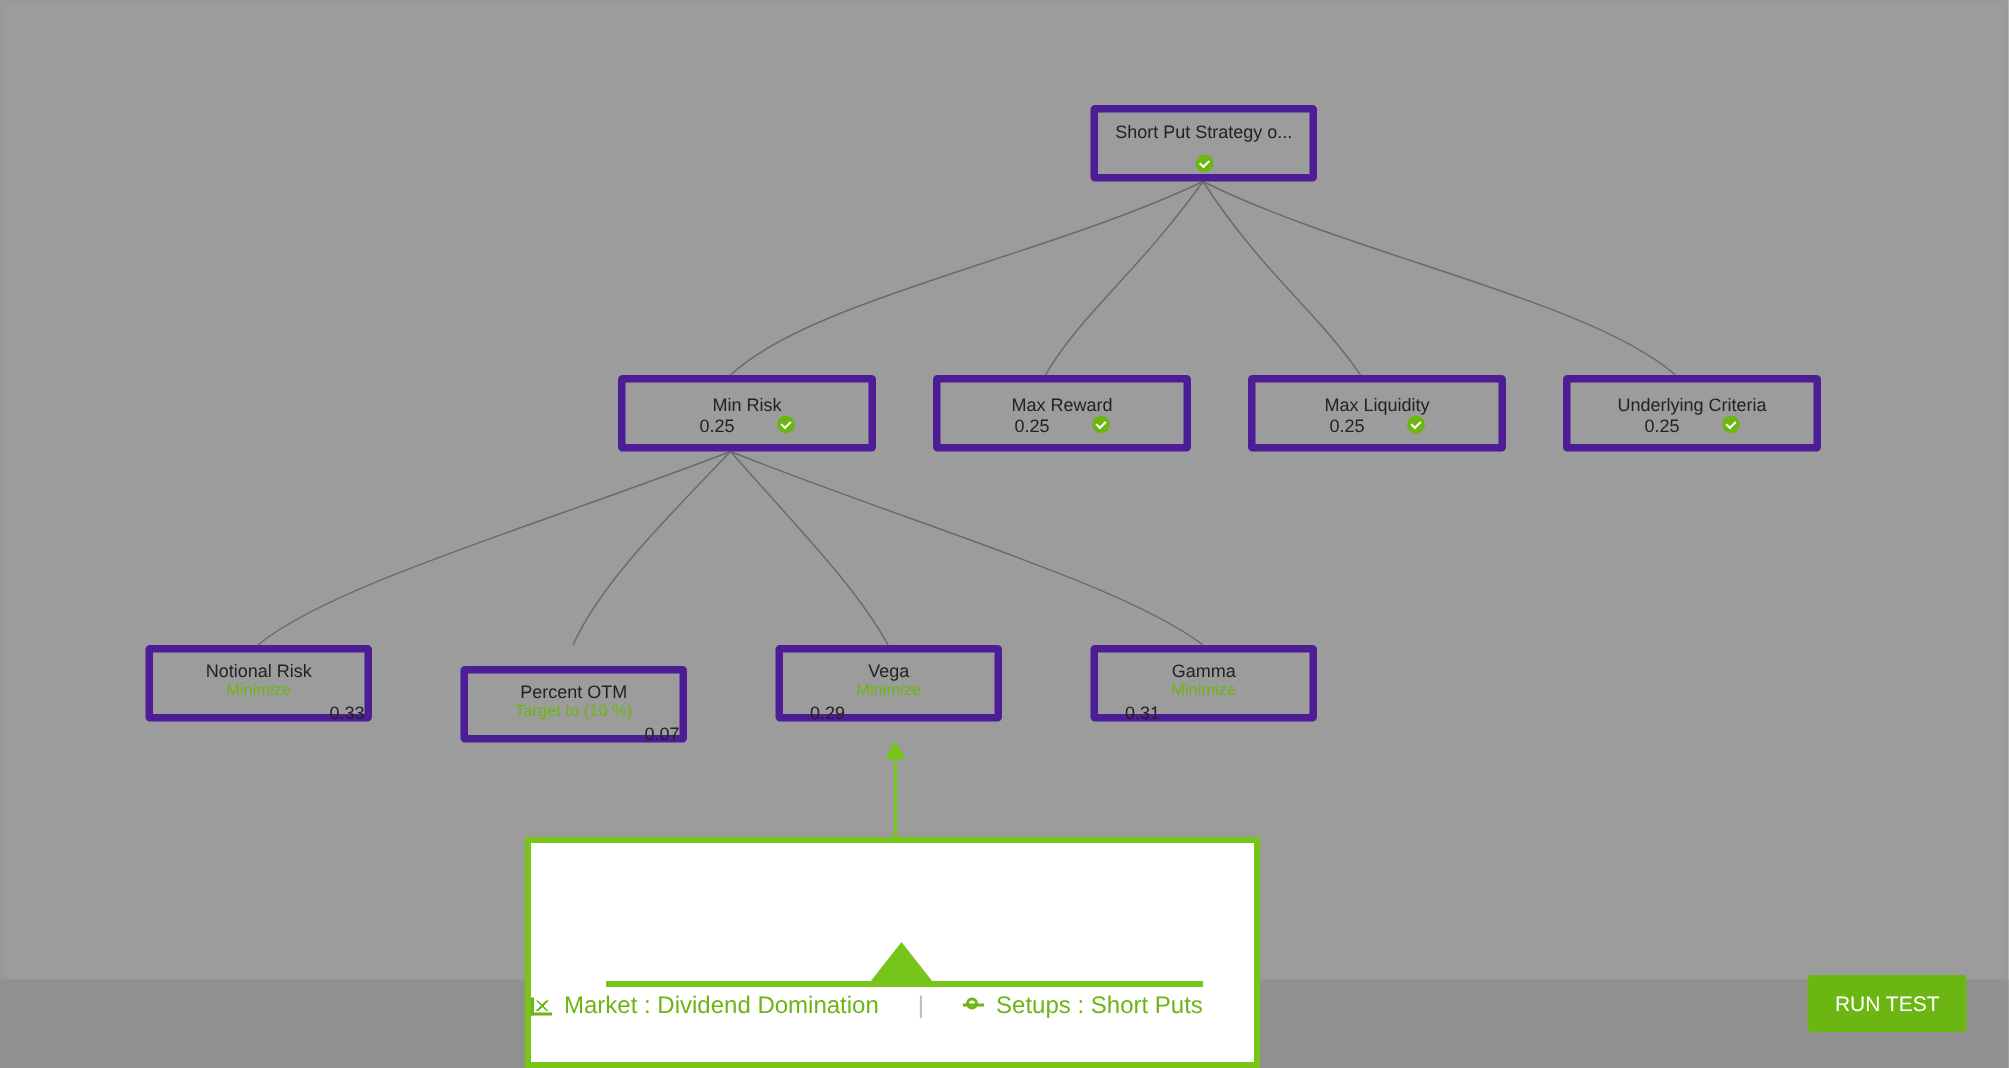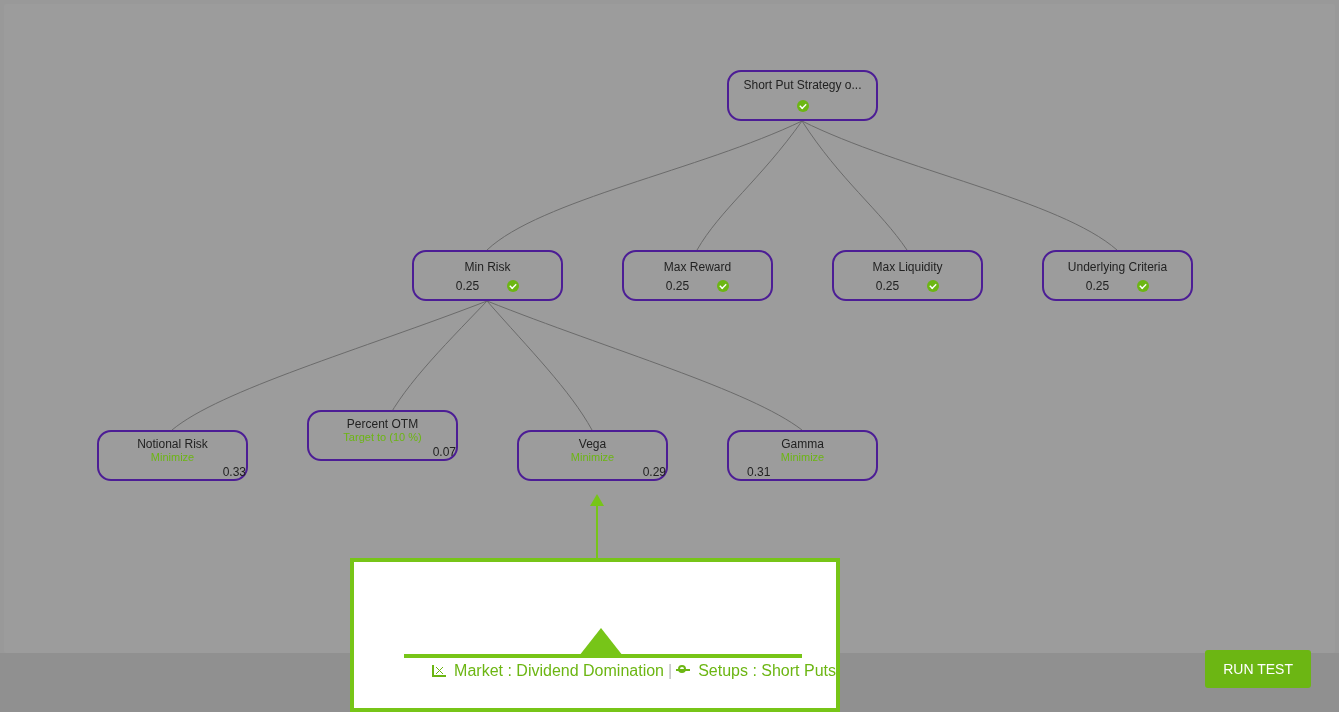--- a/index.html
+++ b/index.html
@@ -1,36 +1,36 @@
 <!DOCTYPE html>
 <html><head>
 <meta charset="utf-8">
 <style>
 html,body{margin:0;padding:0;width:1339px;height:712px;font-family:Arial,Helvetica,sans-serif;overflow:hidden}
 .canvas{position:absolute;inset:0;background:#999;}
 .canvas-inner{position:absolute;left:4px;top:4px;right:4px;bottom:59px;background:#9c9c9c;border-radius:2px}
 svg.lines{position:absolute;inset:0;width:1339px;height:712px;pointer-events:none}
-.node{position:absolute;border:2px solid #4c1d95;background:#9c9c9c;border-radius:14px;text-align:center;font-size:12px;color:#222;box-sizing:border-box}
+.node{position:absolute;border:5px solid #4c1d95;background:#9c9c9c;border-radius:3px;text-align:center;font-size:12px;color:#222;box-sizing:border-box}
 .node .title{color:#222;padding-top:6px}
 .node .label{color:#6cb613;font-size:11px}
 .node .value{color:#222;font-size:12px;padding-bottom:6px}
 .check{display:inline-block;width:12px;height:12px;border-radius:50%;background:#6cb613;position:relative;vertical-align:middle}
 .check::after{content:"";position:absolute;left:3px;top:1px;width:4px;height:7px;border:solid #fff;border-width:0 2px 2px 0;transform:rotate(45deg) scale(0.7)}
-.row-mid .node{width:151px;height:51px}
+.row-mid .node{width:172px;height:51px}
 .row-mid .title{padding-top:8px}
-.row-mid .valrow{display:flex;justify-content:center;align-items:center;gap:28px;height:24px}
+.row-mid .valrow{display:flex;justify-content:center;align-items:flex-start;gap:28px;height:24px}
 .leaf{width:151px;height:51px}
 .leaf .title{padding-top:5px}
 .leaf .label{margin-top:0px}
 .leaf .value{margin-top:2px}
 .annotation{position:absolute;left:350px;top:558px;width:490px;height:154px;background:#fff;border:4px solid #77c518;box-sizing:border-box;pointer-events:auto}
 .annotation .text{position:absolute;left:298px;top:14px;color:#777;font-size:18px;line-height:24px}
 .annotation .divider{position:absolute;left:50px;top:92px;width:398px;height:4px;background:#77c518}
 .annotation .triangle{position:absolute;left:225px;top:66px;width:0;height:0;border-left:22px solid transparent;border-right:22px solid transparent;border-bottom:28px solid #77c518}
-.annotation .bottom{position:absolute;left:0;top:100px;right:0;display:flex;align-items:center;justify-content:flex-end;gap:4px;font-size:16px}
+.annotation .bottom{position:absolute;left:0;top:100px;right:0;display:flex;align-items:center;justify-content:flex-start;gap:26px;font-size:16px}
 .annotation .bottom .link{color:#6cb613;display:flex;align-items:center;gap:8px}
 .annotation .bottom .sep{color:#bbb}
 .arrow{position:absolute;left:590px;top:494px;width:14px;height:62px}
 .arrow .shaft{position:absolute;left:6px;top:8px;width:2px;height:56px;background:#77c518}
 .arrow .head{position:absolute;left:0;top:0;width:0;height:0;border-left:7px solid transparent;border-right:7px solid transparent;border-bottom:12px solid #77c518}
 .statusbar{position:absolute;left:0;right:0;bottom:0;height:59px;background:#909090}
 .runbtn{position:absolute;right:28px;bottom:24px;background:#6cb613;color:#fff;border:none;font-size:14px;font-weight:normal;padding:11px 18px;border-radius:3px;cursor:pointer}
 .icon-chart{display:inline-block;width:14px;height:12px;position:relative}
 .icon-chart::before{content:"";position:absolute;left:0;bottom:0;width:14px;height:2px;background:#6cb613}
 .icon-chart::after{content:"";position:absolute;left:0;bottom:0;width:2px;height:12px;background:#6cb613}
@@ -90,29 +90,29 @@
         <span class="check"></span>
       </div>
     </div>
   </div>
 
   <div class="node leaf" style="left:97px;top:430px">
     <div class="title">Notional Risk</div>
     <div class="label">Minimize</div>
     <div class="value" style="text-align:right;padding-left:18px">0.33</div>
   </div>
-  <div class="node leaf" style="left:307px;top:410px">
+  <div class="node leaf" style="left:307px;top:444px">
     <div class="title">Percent OTM</div>
     <div class="label">Target to (10 %)</div>
     <div class="value" style="text-align:right;padding-left:18px">0.07</div>
   </div>
   <div class="node leaf" style="left:517px;top:430px">
     <div class="title">Vega</div>
     <div class="label">Minimize</div>
-    <div class="value" style="text-align:right;padding-left:18px">0.29</div>
+    <div class="value" style="text-align:left;padding-left:18px">0.29</div>
   </div>
   <div class="node leaf" style="left:727px;top:430px">
     <div class="title">Gamma</div>
     <div class="label">Minimize</div>
     <div class="value" style="text-align:left;padding-left:18px">0.31</div>
   </div>
 
   <div class="statusbar"></div>
 
   <button class="runbtn">RUN TEST</button>

